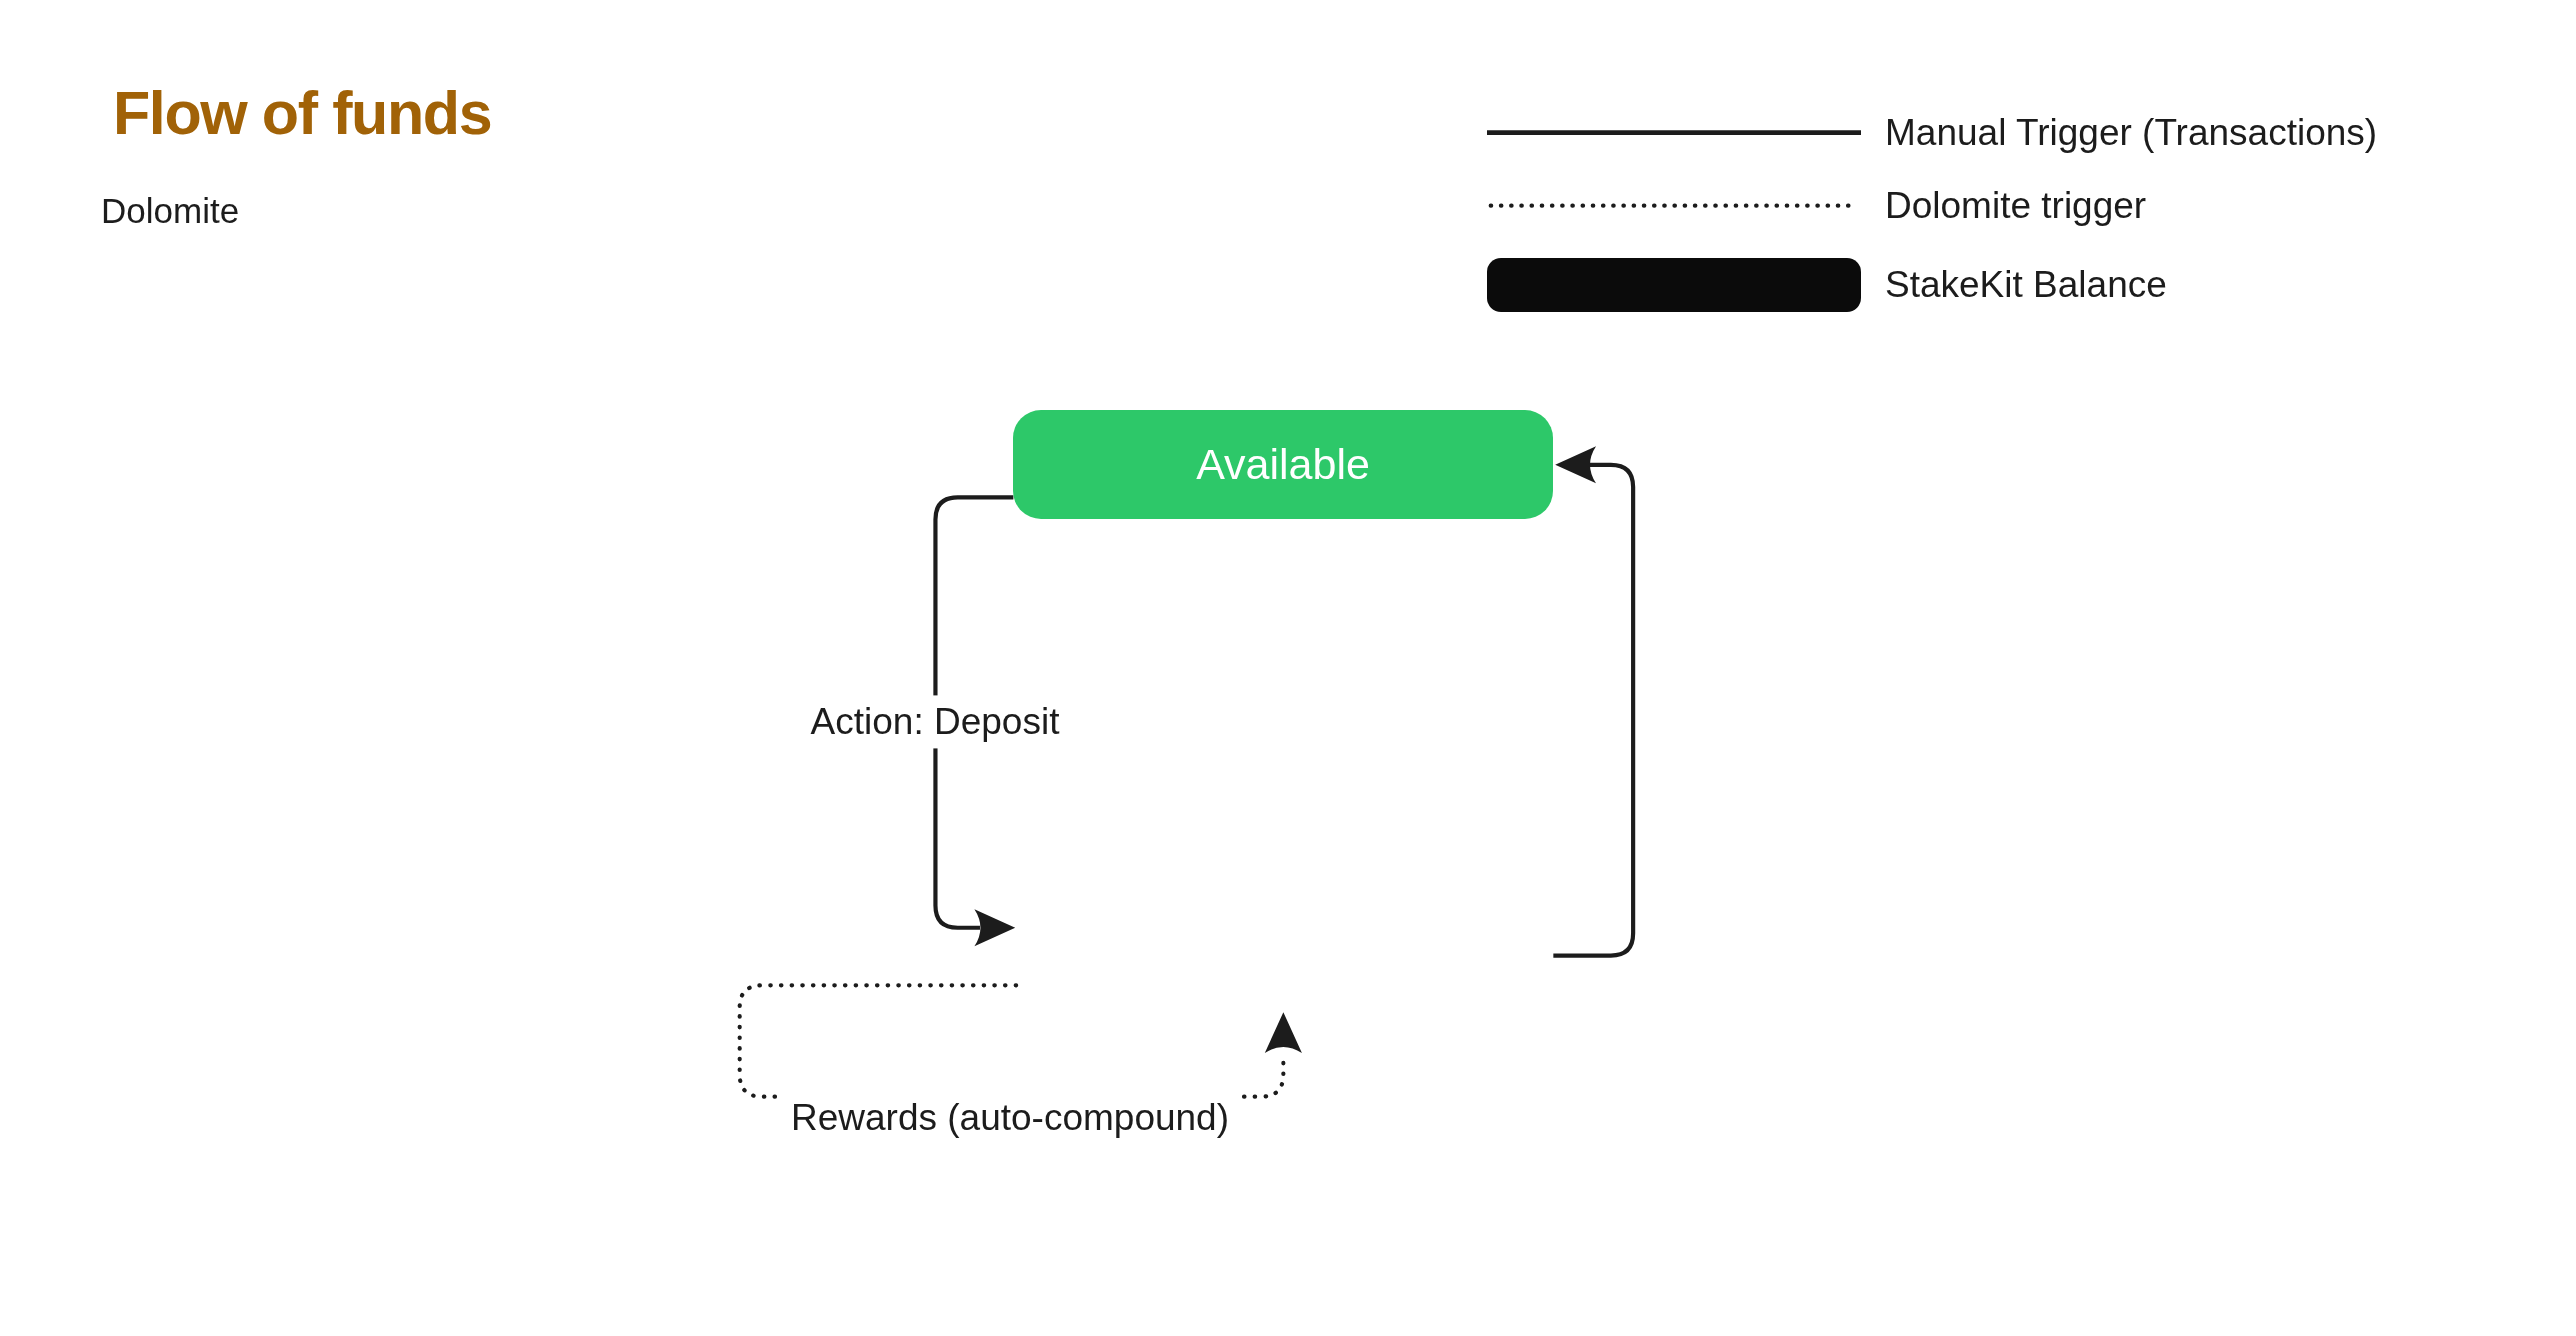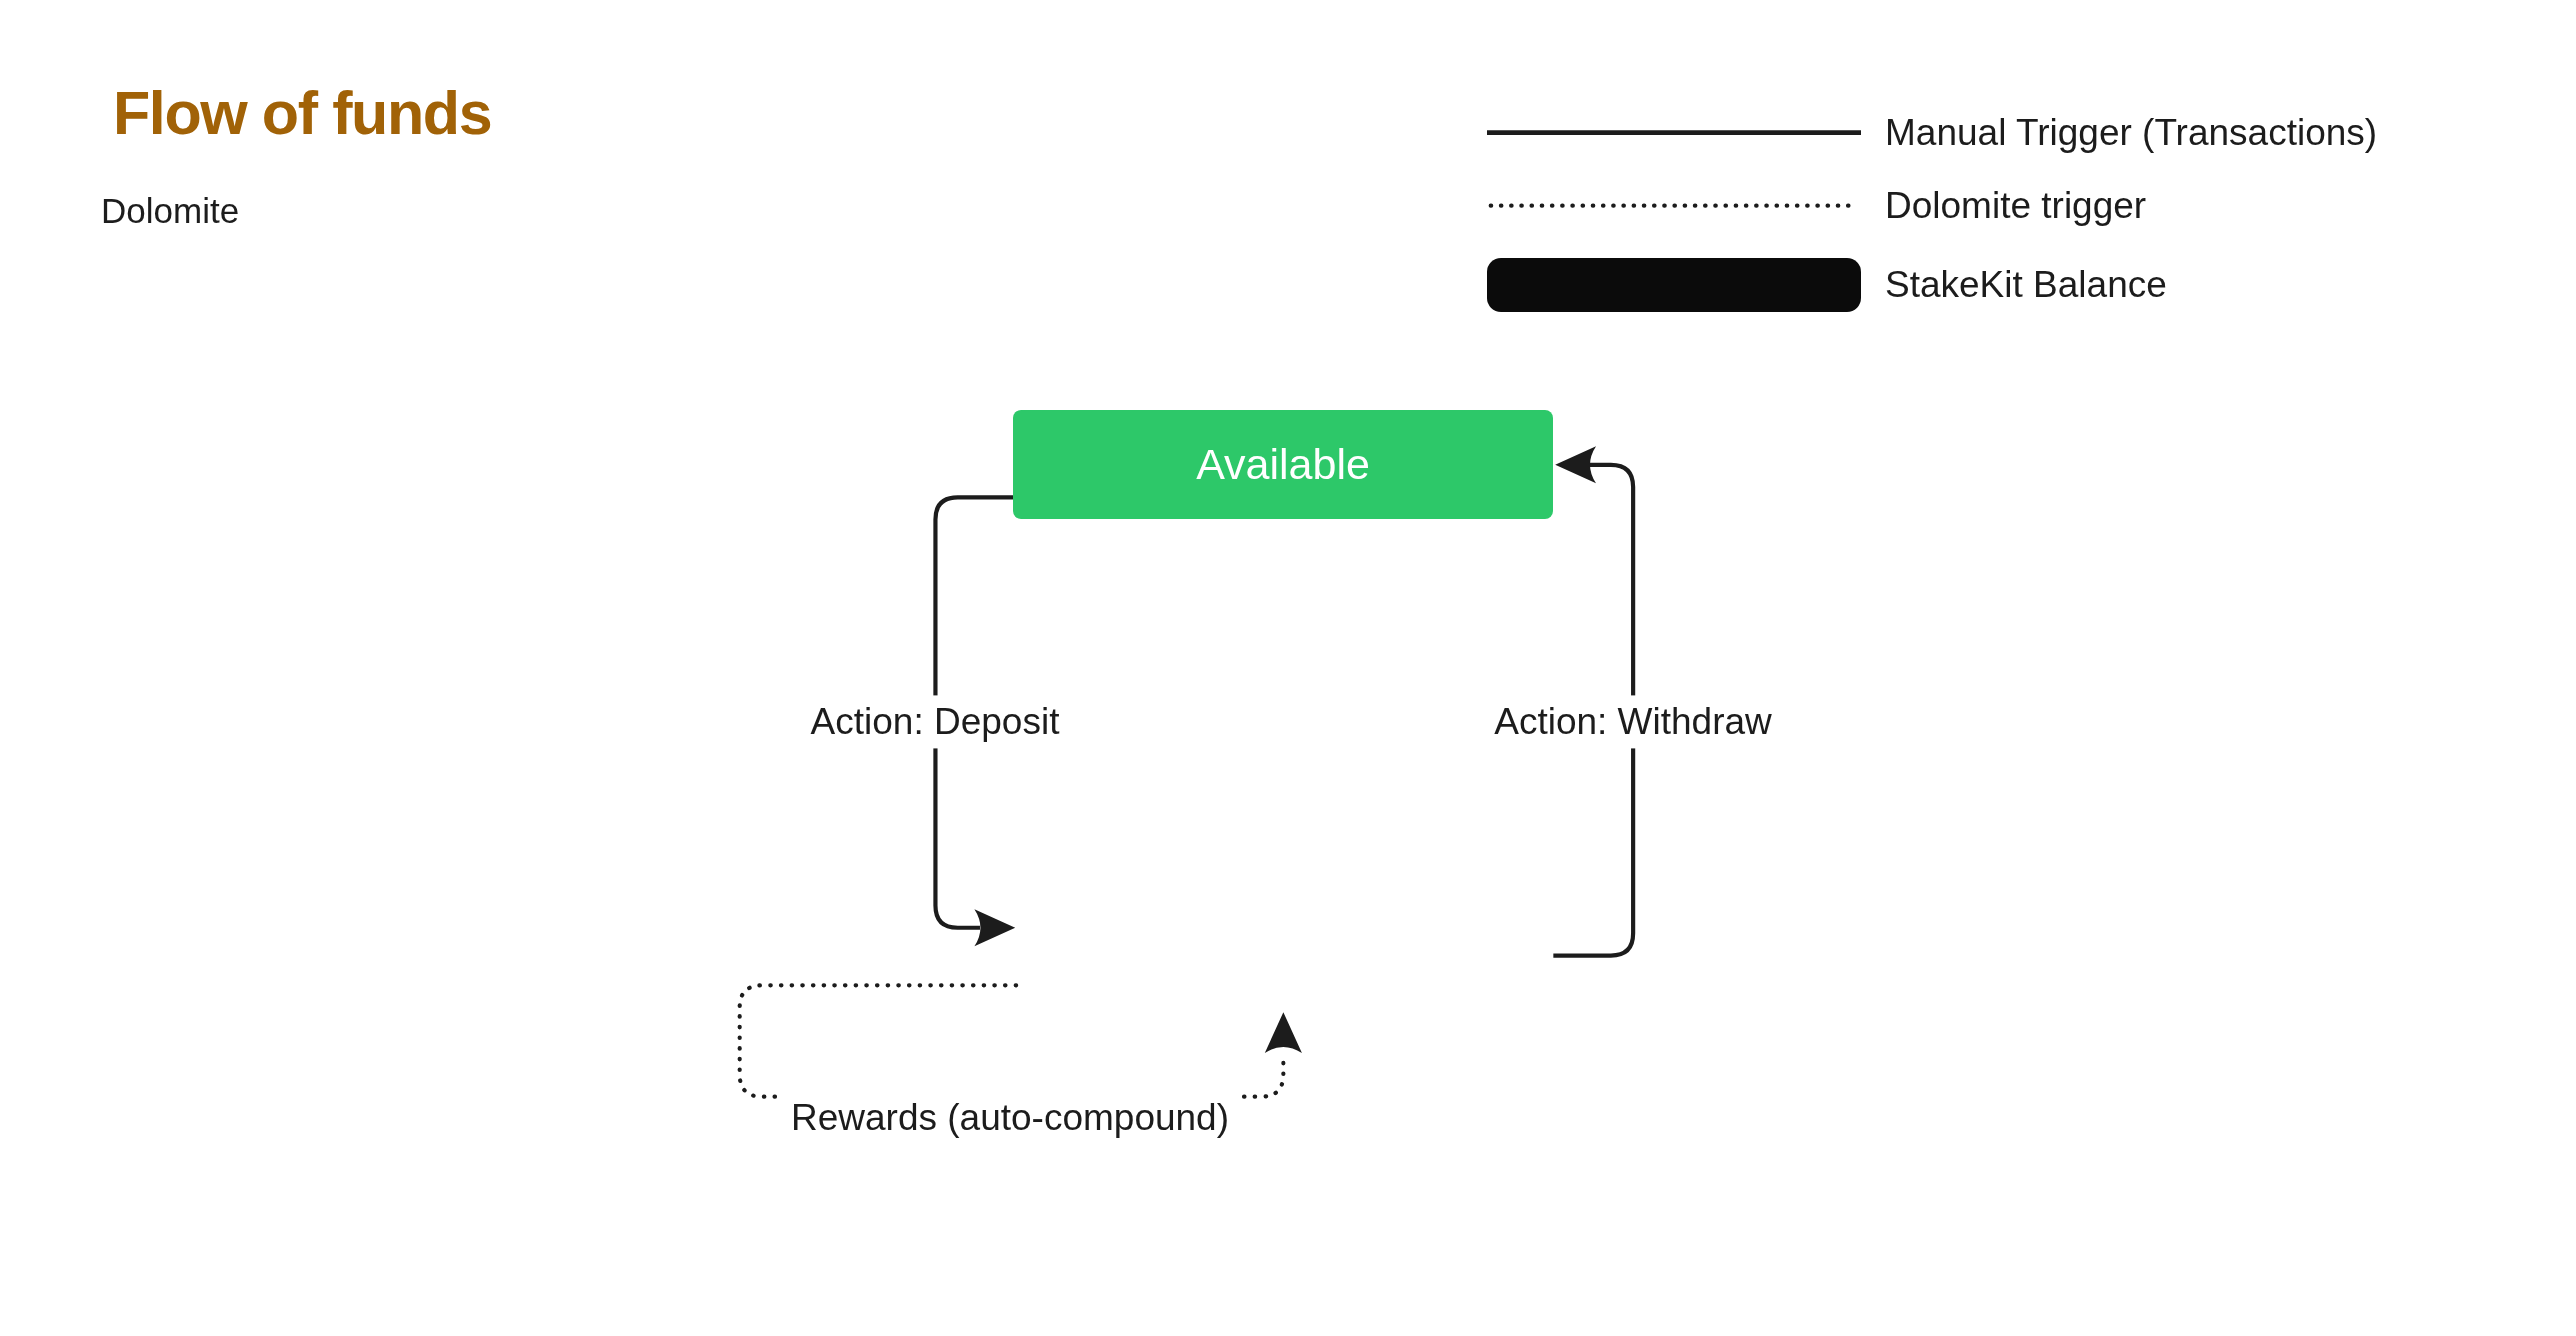--- a/index.html
+++ b/index.html
@@ -73,21 +73,21 @@
   .edges-svg {
     position: absolute;
     left: 0;
     top: 0;
     z-index: 1;
   }
   .node {
     position: absolute;
     width: 540px;
     height: 109px;
-    border-radius: 8px;
+    border-radius: 28px;
     display: flex;
     align-items: center;
     justify-content: center;
     font-size: 43px;
     z-index: 2;
     text-align: right;
   }
   .node-available { left: 1013px; top: 410px; background: #2dc869; color: #ffffff; }
   .node-deposited { left: 1013px; top: 902px; background: #0b0b0b; color: #ffffff; }
 
@@ -155,17 +155,16 @@
       <path d="M 1095 1062 L 821 1062 Q 797 1062 797 1086 L 797 1158 Q 797 1182 821 1182 L 1359 1182 Q 1383 1182 1383 1158 L 1383 1136" fill="none" stroke="#1c1c1c" stroke-width="4.5" stroke-linecap="round" stroke-dasharray="0.5 11"></path>
       <path d="M 1383 1091 L 1363 1135 Q 1383 1122 1403 1135 Z" fill="#1c1c1c"></path>
     </g>
   </svg>
 
   <div class="node node-available">
     <span>Available</span>
   </div>
 
   <div class="edge-label edge-label-deposit">Action: Deposit</div>
-  <div class="edge-label edge-label-withdraw">Action: Withdraw</div>
   <div class="edge-label edge-label-rewards">Rewards (auto-compound)</div>
 
 </div>
 
 
 </body></html>

